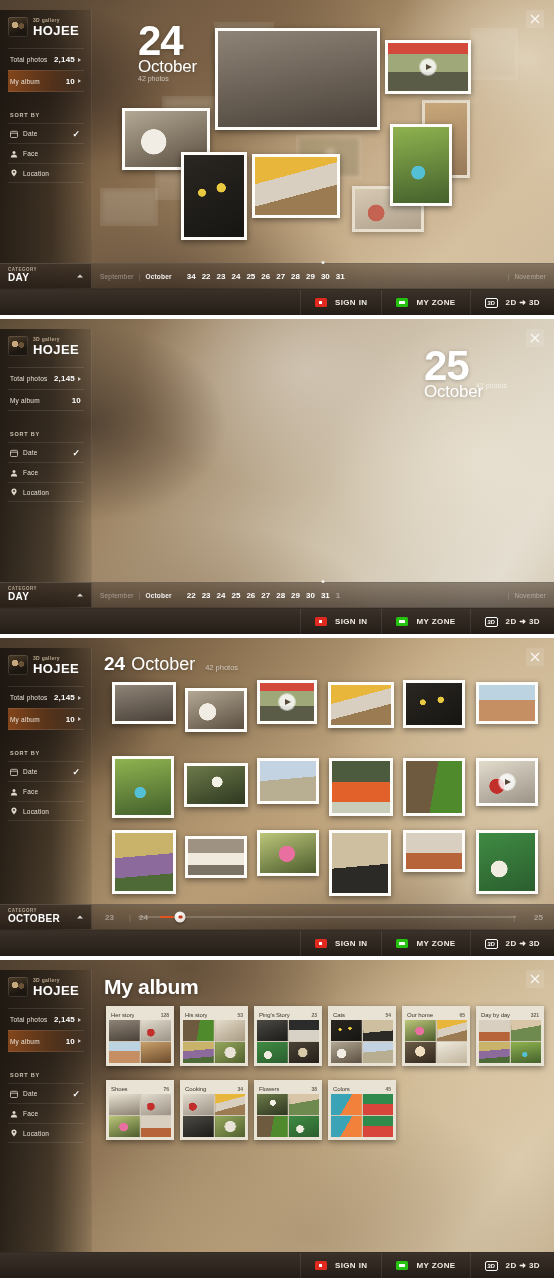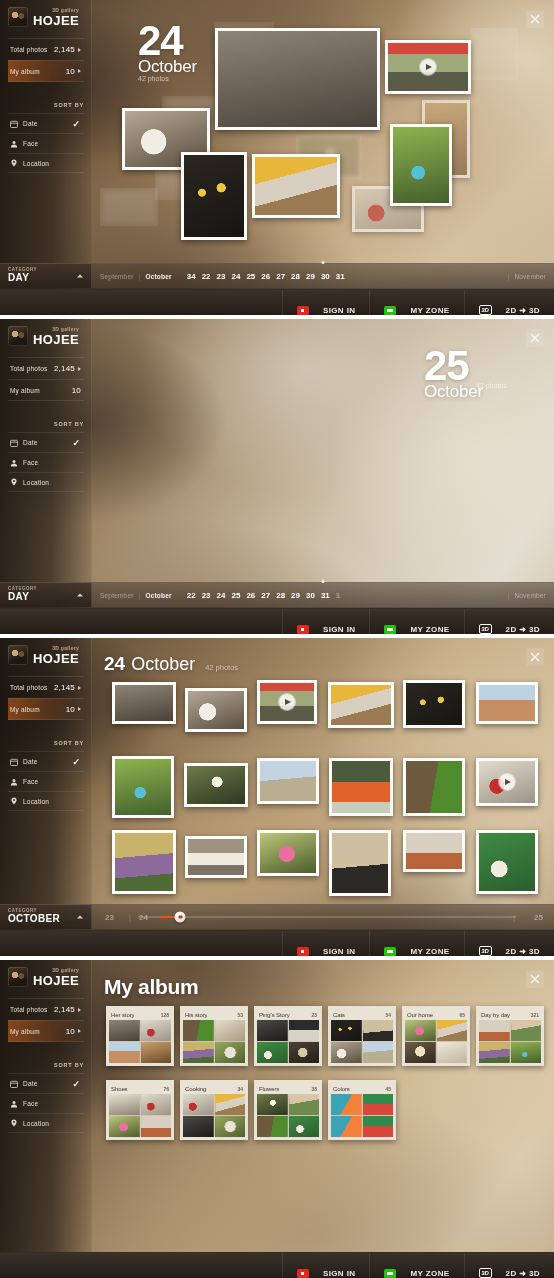--- a/index.html
+++ b/index.html
@@ -59,28 +59,27 @@
       radial-gradient(ellipse 200px 140px at 14% 28%, rgba(62,48,36,.95), transparent 70%),
       radial-gradient(ellipse 330px 200px at 55% 82%, rgba(172,148,115,.85), transparent 72%),
       radial-gradient(ellipse 260px 190px at 86% 35%, rgba(219,198,164,.9), transparent 72%),
       radial-gradient(ellipse 220px 150px at 35% 8%, rgba(96,76,56,.85), transparent 70%),
       linear-gradient(125deg, #483a2b 0%, #8d7354 30%, #c2aa83 58%, #dccdb0 82%, #bda686 100%);
   }
 
   
   .sidebar {
     position: absolute;
-    left: 0; top: 0;
+    left: 0; top: 10px;
     width: 92px;
     height: 100%;
     padding: 7px 8px 0 8px;
     z-index: 40;
     background: linear-gradient(to right, rgba(20,16,12,.80) 0%, rgba(26,21,16,.62) 55%, rgba(30,25,19,.10) 100%);
     backdrop-filter: blur(2px);
-    text-align: right;
   }
   .sidebar::after {
     content: "";
     position: absolute; right: 0; top: 0; bottom: 0; width: 1px;
     background: linear-gradient(to bottom, rgba(255,255,255,.10), rgba(255,255,255,.01));
   }
   .brand { display: flex; align-items: flex-start; gap: 5px; }
   .avatar {
     width: 20px; height: 20px;
     flex: 0 0 20px;
@@ -108,21 +107,21 @@
     height: 22px;
     padding: 0 3px 0 2px;
     border-top: 1px solid rgba(255,255,255,.10);
   }
   .stat-row:last-child { border-bottom: 1px solid rgba(255,255,255,.10); }
   .stat-row.active {
     background: linear-gradient(to right, rgba(214,106,34,.55), rgba(214,106,34,.02));
   }
   .stat-label { font-size: 6.5px; color: #e8e2d8; letter-spacing: .2px; }
   .stat-right { display: flex; align-items: center; gap: 3px; }
-  .stat-value { font-size: 8px; font-weight: normal; color: #fff; letter-spacing: .2px; }
+  .stat-value { font-size: 8px; font-weight: bold; color: #fff; letter-spacing: .2px; }
   .stat-caret {
     width: 0; height: 0;
     border-top: 2.5px solid transparent;
     border-bottom: 2.5px solid transparent;
     border-left: 3px solid rgba(255,255,255,.75);
   }
 
   .sortby {
     margin-top: 20px;
     font-size: 5.5px; font-weight: bold; color: #cfc4b2;
@@ -310,21 +309,21 @@
 
   
   .actionbar {
     position: absolute; left: 0; right: 0; bottom: 0; height: 26px;
     z-index: 55;
     background: linear-gradient(to bottom, #3a3129, #241d17);
     border-top: 1px solid rgba(255,255,255,.07);
     display: flex; align-items: center; justify-content: flex-end;
   }
   .act {
-    display: flex; align-items: flex-end; gap: 14px;
+    display: flex; align-items: center; gap: 8px;
     height: 100%; padding: 0 14px;
     border-left: 1px solid rgba(255,255,255,.09);
   }
   .act-label { font-size: 8px; font-weight: bold; color: #f1ece3; letter-spacing: .4px; }
   .ico-red, .ico-green {
     width: 12px; height: 9px; border-radius: 1.5px;
     display: flex; align-items: center; justify-content: center;
   }
   .ico-red { background: #e02a1f; }
   .ico-red::after { content: ""; width: 3px; height: 3px; background: #fff; border-radius: .5px; }

